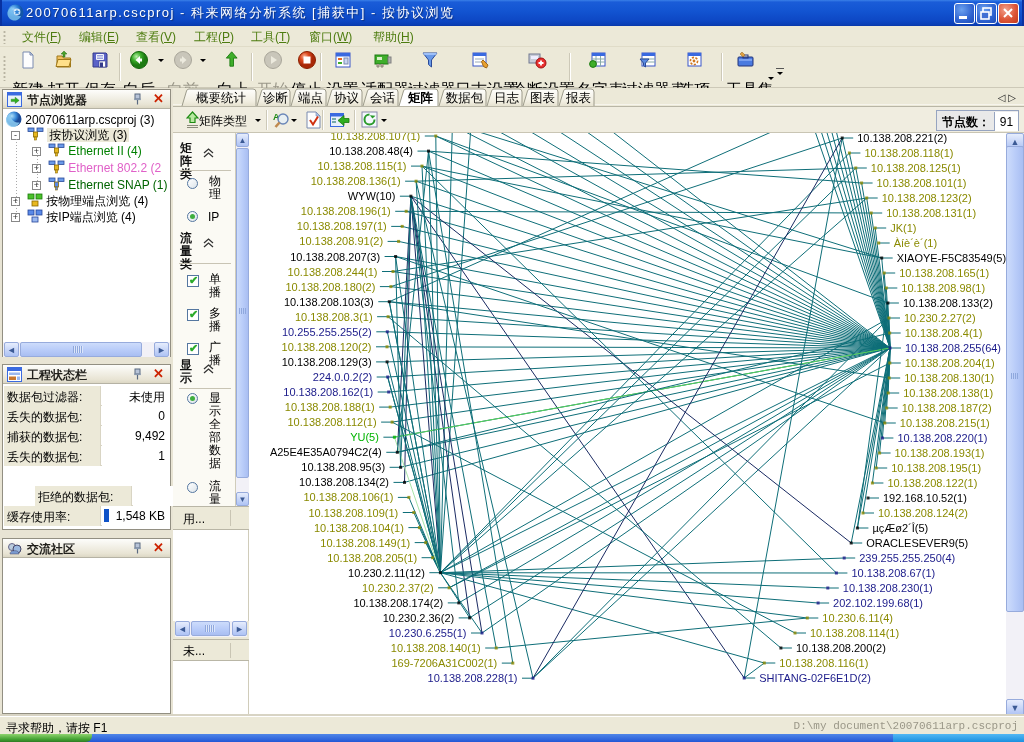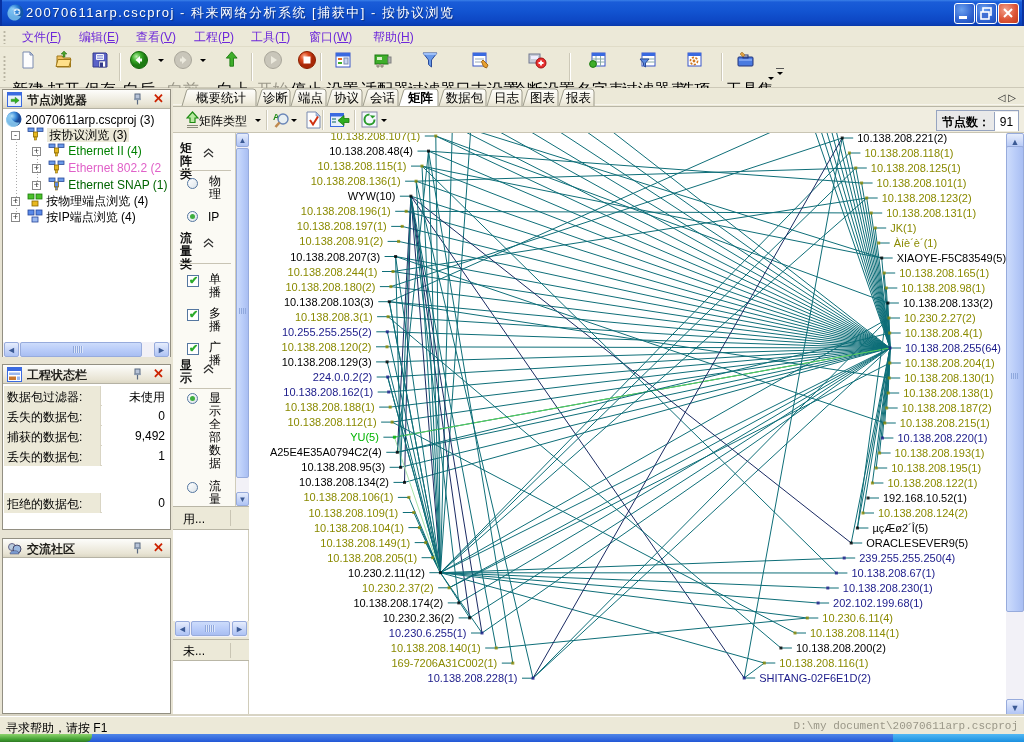--- a/index.html
+++ b/index.html
@@ -13,21 +13,21 @@
 #titlebar .ttl { position:absolute; left:24px; top:4px; color:#fff; font-weight:normal; font-size:13px;
   text-shadow:1px 1px 1px #10337e; white-space:nowrap; letter-spacing:1.5px;}
 .winbtn { position:absolute; top:3px; width:21px; height:21px; border-radius:3px; border:1px solid #fff;
   font-size:11px; color:#fff; text-align:center; line-height:19px; }
 .wb-blue { background:radial-gradient(circle at 35% 30%, #6ba1ef, #2f63d0 60%, #1b4bb8); }
 .wb-red { background:radial-gradient(circle at 35% 30%, #f2a18c, #dd5638 55%, #c23a1c); }
 
 
 #menubar { position:absolute; left:0; top:26px; width:1024px; height:21px; background:#ece9d8;
   border-bottom:1px solid #e0dcc8;}
-#menubar .mi { position:absolute; top:3px; height:17px; line-height:16px; color:#6d28d9; }
+#menubar .mi { position:absolute; top:3px; height:17px; line-height:16px; color:#4d7c0f; }
 .grip { position:absolute; width:3px; background:radial-gradient(circle, #b8b4a2 1px, transparent 1.2px); background-size:3px 4px; }
 
 
 #toolbar { position:absolute; left:0; top:47px; width:1024px; height:41px; background:#ece9d8;
   border-bottom:1px solid #cdc9b8; }
 .tbtn { position:absolute; top:2px; height:37px; text-align:center; color:#000; }
 .tbtn .ic { display:block; margin:1px auto 0; width:20px; height:20px; }
 .tbtn .lb { display:block; font-size:16px; margin-top:10px; white-space:nowrap;}
 .tbtn.dis .lb { color:#9b988a; }
 .tsep { position:absolute; top:6px; height:28px; width:2px; border-left:1px solid #cdc9b8; border-right:1px solid #fff; }
@@ -393,23 +393,27 @@
         <span class="sv">0</span>
       </div>
 <div class="srow" style="top:61px;">
         <span class="sl">捕获的数据包:</span>
         <span class="sv">9,492</span>
       </div>
 <div class="srow" style="top:81px;">
         <span class="sl">丢失的数据包:</span>
         <span class="sv">1</span>
       </div>
-<div class="srow" style="top:128px;">
+<div class="srow" style="top:121px;margin-left:31px;">
         <span class="sl">拒绝的数据包:</span>
         <span class="sv">0</span>
+      </div>
+<div class="srow" style="top:141px;">
+        <span class="sl">缓存使用率:</span>
+        <span class="sv"><span style="float:left;margin-left:2px;width:5px;height:13px;background:#1053c8;"></span><span>1,548 KB</span></span>
       </div>
 </div>
 
 <div class="panel" style="top:450px; height:176px;">
  <div class="ptitle">
   <svg class="pt-ic" width="15" height="15">
           <circle cx="5" cy="6" r="3.5" fill="#bcd" stroke="#668"></circle>
           <circle cx="10" cy="8" r="4" fill="#9ab8e0" stroke="#446"></circle>
           <path d="M3,13 a4,3 0 0 1 9,0 z" fill="#7a9ad0" stroke="#446" stroke-width="0.5"></path>
         </svg>

